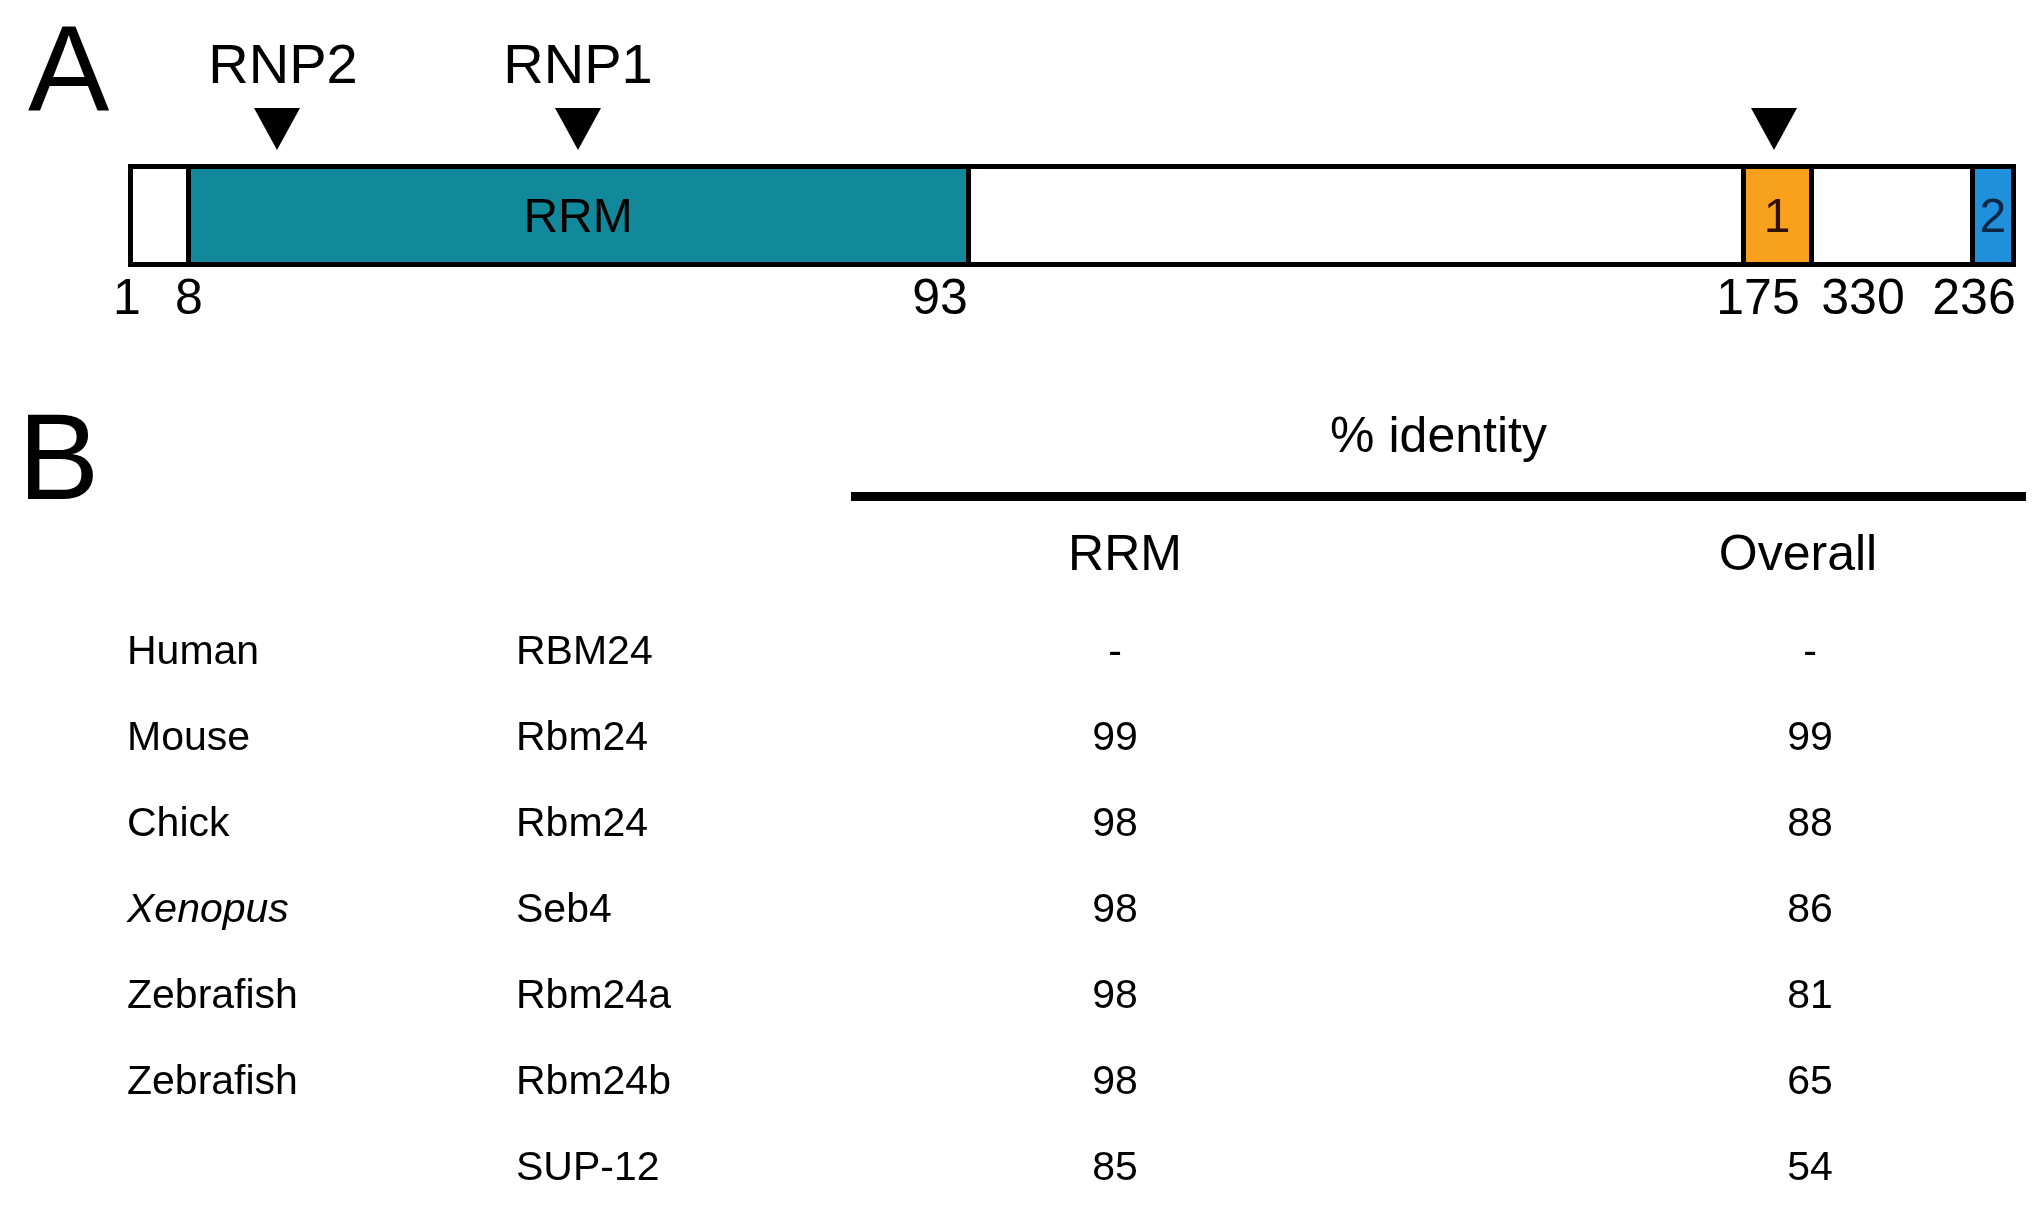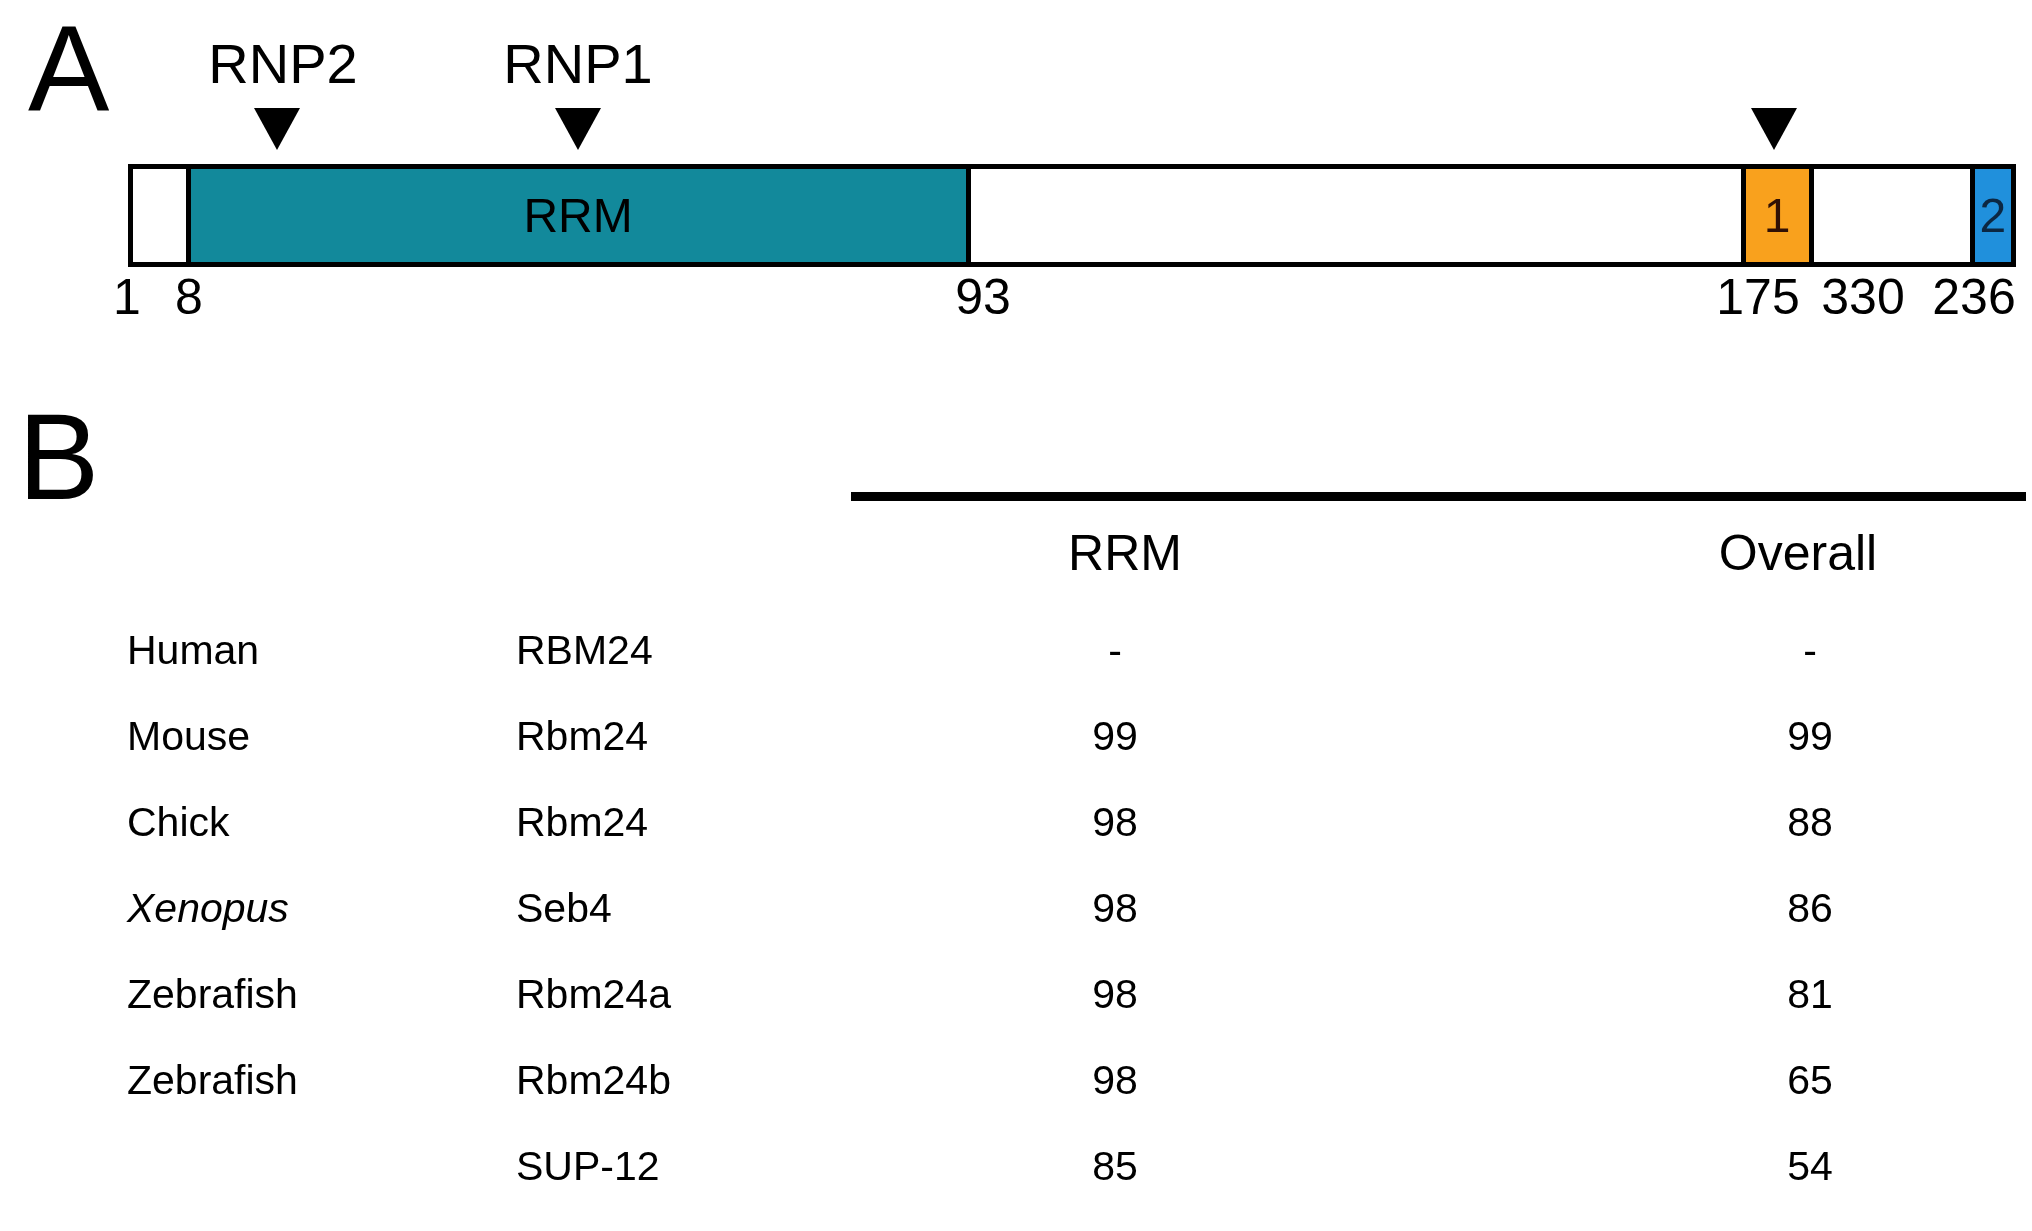--- a/index.html
+++ b/index.html
@@ -120,27 +120,28 @@
     <div class="segment seg-e1" style="background:#F9A11D;">
       <span style="color:#301005;">1</span>
     </div>
     <div class="segment seg-e2" style="background:#2090DC;">
       <span style="color:#0c2742;">2</span>
     </div>
   </div>
 
   <div class="pos-label" style="left:127px;">1</div>
   <div class="pos-label" style="left:189px;">8</div>
-  <div class="pos-label" style="left:983px;">93</div>
+  <div class="pos-label" style="left:940px;">93</div>
   <div class="pos-label" style="left:1758px;">175</div>
   <div class="pos-label" style="left:1863px;">330</div>
   <div class="pos-label" style="left:1974px;">236</div>
 
   <div class="panel-letter" style="left:18px;top:396px;">B</div>
 
+  <div class="group-header">% identity</div>
   <div id="header-rule"></div>
 
   <div class="col-header" style="left:1125px;">RRM</div>
   <div class="col-header" style="left:1798px;">Overall</div>
 
   <div class="cell species r0">Human</div>
   <div class="cell protein r0">RBM24</div>
   <div class="cell val rrm-col r0">-</div>
   <div class="cell val ovr-col r0">-</div>
 

